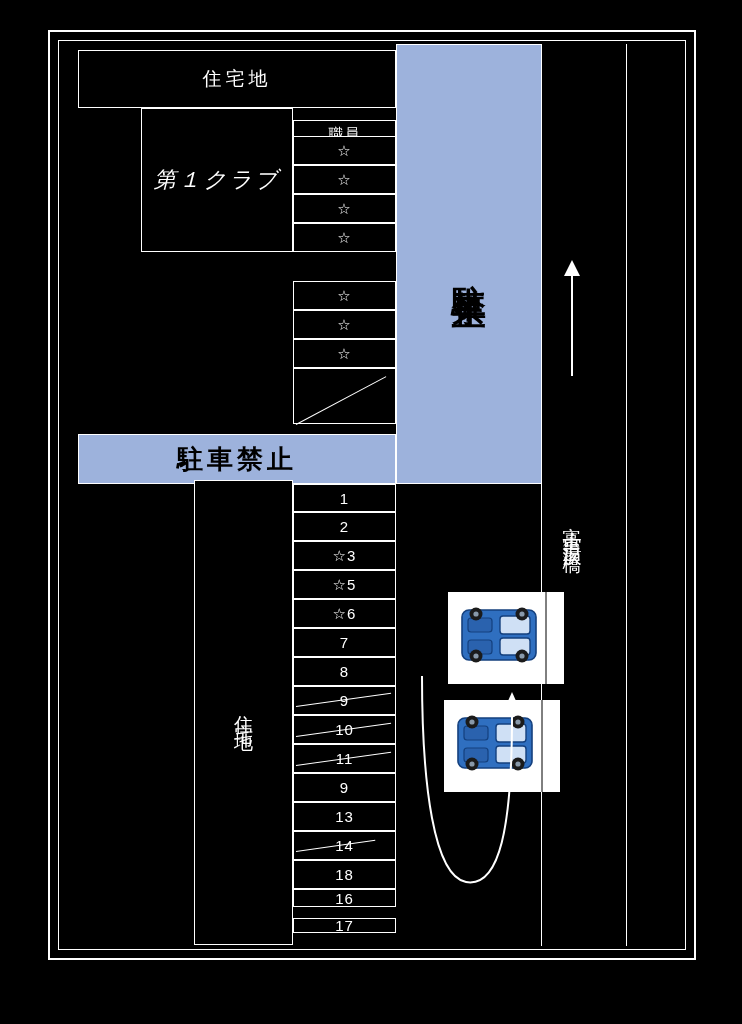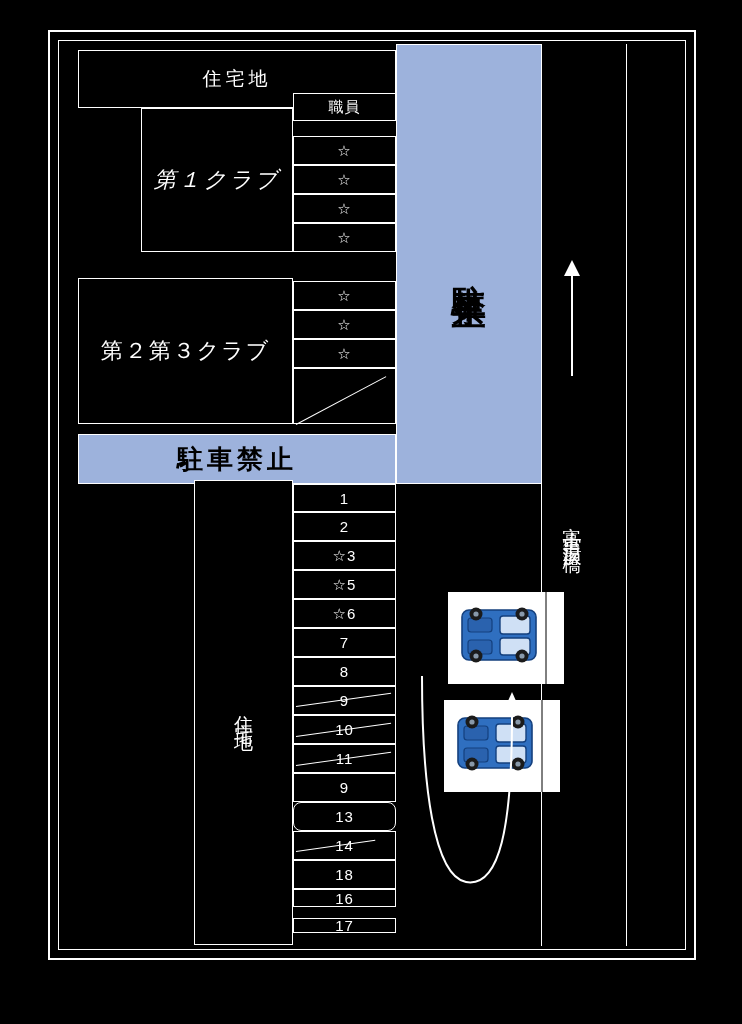--- a/index.html
+++ b/index.html
@@ -106,25 +106,22 @@
   </div>
 
   <div class="box" style="left:78px; top:50px; width:318px; height:58px;">
     <span style="font-size:19px; letter-spacing:4px;">住宅地</span>
   </div>
 
   <div class="box" style="left:141px; top:108px; width:152px; height:144px;">
     <span style="font-size:22px; letter-spacing:3px;font-style:italic;">第１クラブ</span>
   </div>
 
-  <div class="box" style="left:78px; top:278px; width:215px; height:146px;">
-    <span style="font-size:22px; letter-spacing:2px;">第２第３クラブ</span>
-  </div>
-
-  <div class="slot" style="left:293px; top:93px; width:103px; height:28px;">
+
+  <div class="slot" style="left:293px; top:120px; width:103px; height:28px;">
       <span>職員</span>
     </div>
   <div class="slot" style="left:293px; top:136px; width:103px; height:29px;">
       <span>☆</span>
     </div>
   <div class="slot" style="left:293px; top:165px; width:103px; height:29px;">
       <span>☆</span>
     </div>
   <div class="slot" style="left:293px; top:194px; width:103px; height:29px;">
       <span>☆</span>
@@ -175,21 +172,21 @@
     </div>
   <div class="slot" style="left:293px; top:715px; width:103px; height:29px;">
       <span>10</span>
     </div>
   <div class="slot" style="left:293px; top:744px; width:103px; height:29px;">
       <span>11</span>
     </div>
   <div class="slot" style="left:293px; top:773px; width:103px; height:29px;">
       <span>9</span>
     </div>
-  <div class="slot" style="left:293px; top:802px; width:103px; height:29px;border-radius:8px;">
+  <div class="slot" style="left:293px; top:802px; width:103px; height:29px;">
       <span>13</span>
     </div>
   <div class="slot" style="left:293px; top:831px; width:103px; height:29px;">
       <span>14</span>
     </div>
   <div class="slot" style="left:293px; top:860px; width:103px; height:29px;">
       <span>18</span>
     </div>
   <div class="slot" style="left:293px; top:889px; width:103px; height:18px;">
       <span>16</span>

